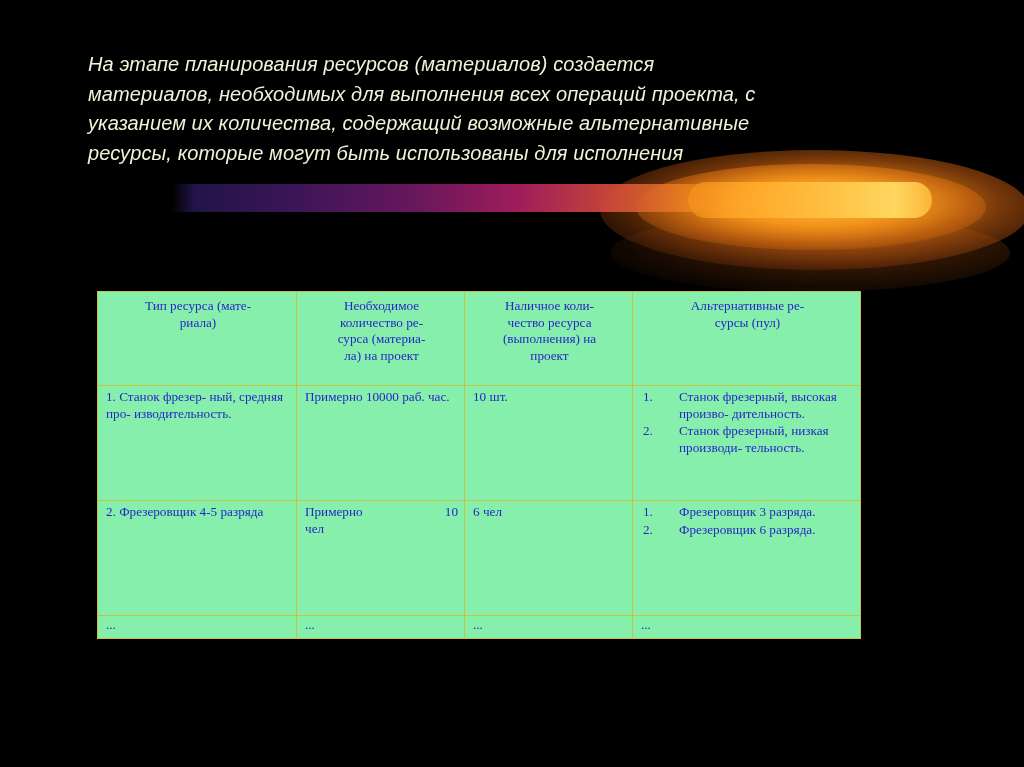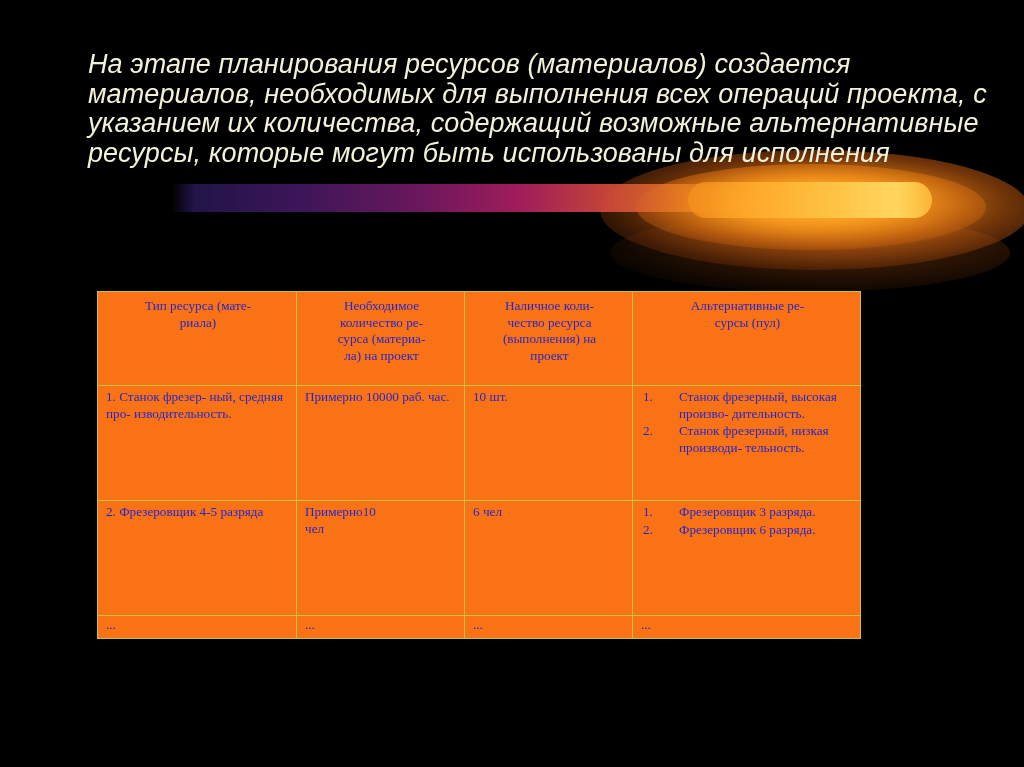--- a/index.html
+++ b/index.html
@@ -99,21 +99,21 @@
   }
 
   
   #body-text {
     position: absolute;
     left: 88px;
     top: 50px;
     width: 880px;
     font-family: "Liberation Sans", sans-serif;
     font-style: italic;
-    font-size: 27px;
+    font-size: 20px;
     line-height: 29.5px;
     color: #f3f2d8;
     letter-spacing: 0.1px;
     z-index: 5;
   }
   #body-text .ln { display: block; white-space: pre; }
 
   
   #table-caption {
     position: absolute;
@@ -141,21 +141,21 @@
   #resource-table td, #resource-table th {
     border: 1px solid #c9c23c;
     color: #2626c8;
     font-family: "Liberation Serif", serif;
     font-size: 13.2px;
     line-height: 16.6px;
     padding: 3px 6px 3px 8px;
     vertical-align: top;
     text-align: left;
     font-weight: normal;
-    background: #f97316;
+    background: #86efac;
   }
   #resource-table thead th {
     text-align: center;
     height: 84px;
     vertical-align: top;
     padding-top: 6px;
   }
   #resource-table thead th .hdr { display: block; }
   #resource-table tbody td { height: 108px; }
   #resource-table tbody tr.ellipsis-row td { height: 18px; padding-top: 1px; }
@@ -175,21 +175,21 @@
     padding-left: 38px;
     margin: 0 0 1px 0;
   }
   .num-list li .li-num {
     position: absolute;
     left: 2px;
     top: 0;
   }
   .spread {
     display: flex;
-    justify-content: flex-start;
+    justify-content: space-between;
   }
 
   
   #conclusion {
     position: absolute;
     left: 88px;
     top: 644px;
     width: 880px;
     font-family: "Liberation Sans", sans-serif;
     font-style: italic;

